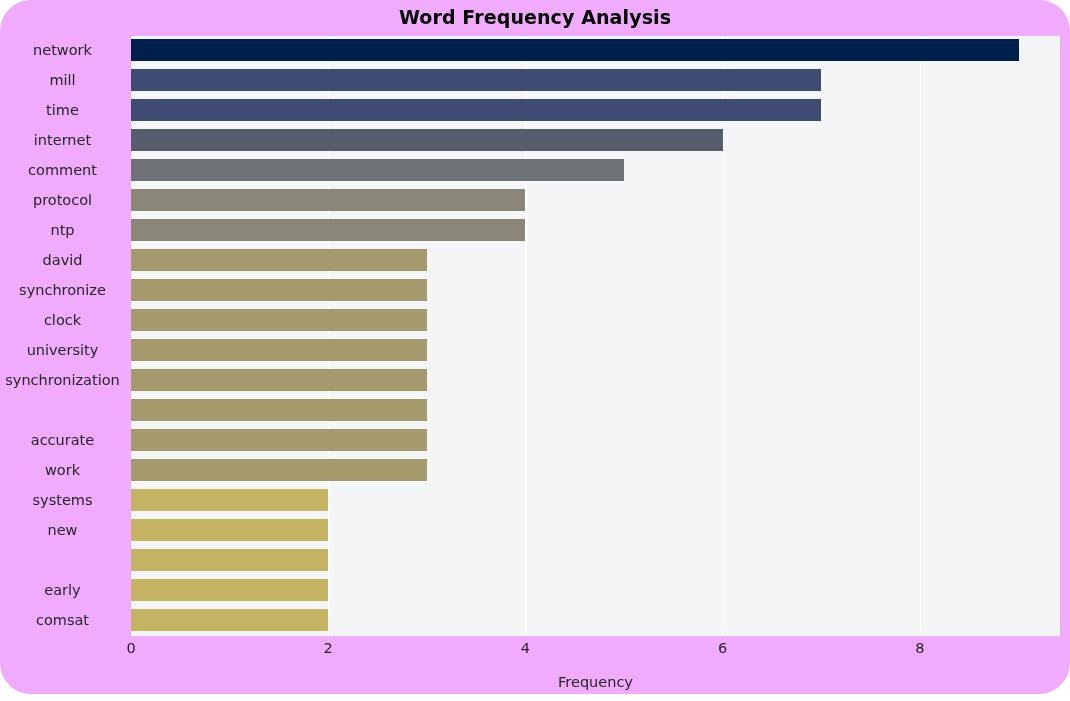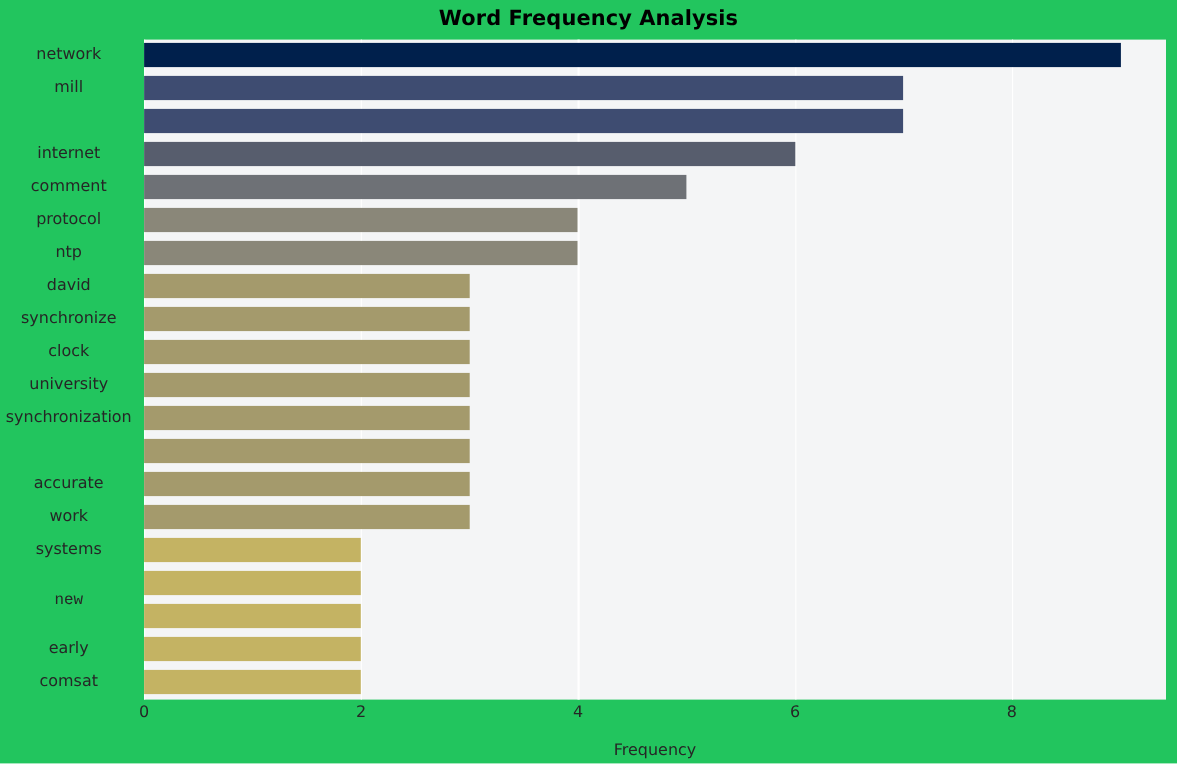--- a/index.html
+++ b/index.html
@@ -10,21 +10,22 @@
     background: #ffffff;
     font-family: "DejaVu Sans", "Liberation Sans", sans-serif;
     overflow: hidden;
     position: relative;
   }
 
   #figure {
     position: relative;
     width: 1070px;
     height: 694px;
-    background: #22c55e;
+    background: #f0abfc;
+    border-radius: 31px;
   }
 
   
   #chart-title {
     position: absolute;
     left: 0;
     top: 6px;
     width: 1070px;
     text-align: center;
     font-size: 19px;
@@ -198,33 +199,34 @@
         <div class="bar" title="early: 2" style="width: 197.24px; background: rgb(196, 179, 99);"></div>
       </div>
       <div class="bar-row" style="top: 570px;">
         <div class="bar" title="comsat: 2" style="width: 197.24px; background: rgb(196, 179, 99);"></div>
       </div>
     </div>
 
   <div id="ylabels-layer">
       <div class="ytick" style="top: 0px;">network</div>
       <div class="ytick" style="top: 30px;">mill</div>
+      <div class="ytick" style="top: 60px;">time</div>
       <div class="ytick" style="top: 90px;">internet</div>
       <div class="ytick" style="top: 120px;">comment</div>
       <div class="ytick" style="top: 150px;">protocol</div>
       <div class="ytick" style="top: 180px;">ntp</div>
       <div class="ytick" style="top: 210px;">david</div>
       <div class="ytick" style="top: 240px;">synchronize</div>
       <div class="ytick" style="top: 270px;">clock</div>
       <div class="ytick" style="top: 300px;">university</div>
       <div class="ytick" style="top: 330px;">synchronization</div>
       <div class="ytick" style="top: 390px;">accurate</div>
       <div class="ytick" style="top: 420px;">work</div>
       <div class="ytick" style="top: 450px;">systems</div>
-      <div class="ytick" style="top: 496px; font-family: Liberation Mono, monospace;">new</div>
+      <div class="ytick" style="top: 480px;">new</div>
       <div class="ytick" style="top: 540px;">early</div>
       <div class="ytick" style="top: 570px;">comsat</div>
     </div>
 
   <div id="xlabels-layer">
       <div class="xtick" style="left: 131px;">0</div>
       <div class="xtick" style="left: 328.24px;">2</div>
       <div class="xtick" style="left: 525.48px;">4</div>
       <div class="xtick" style="left: 722.72px;">6</div>
       <div class="xtick" style="left: 919.96px;">8</div>

